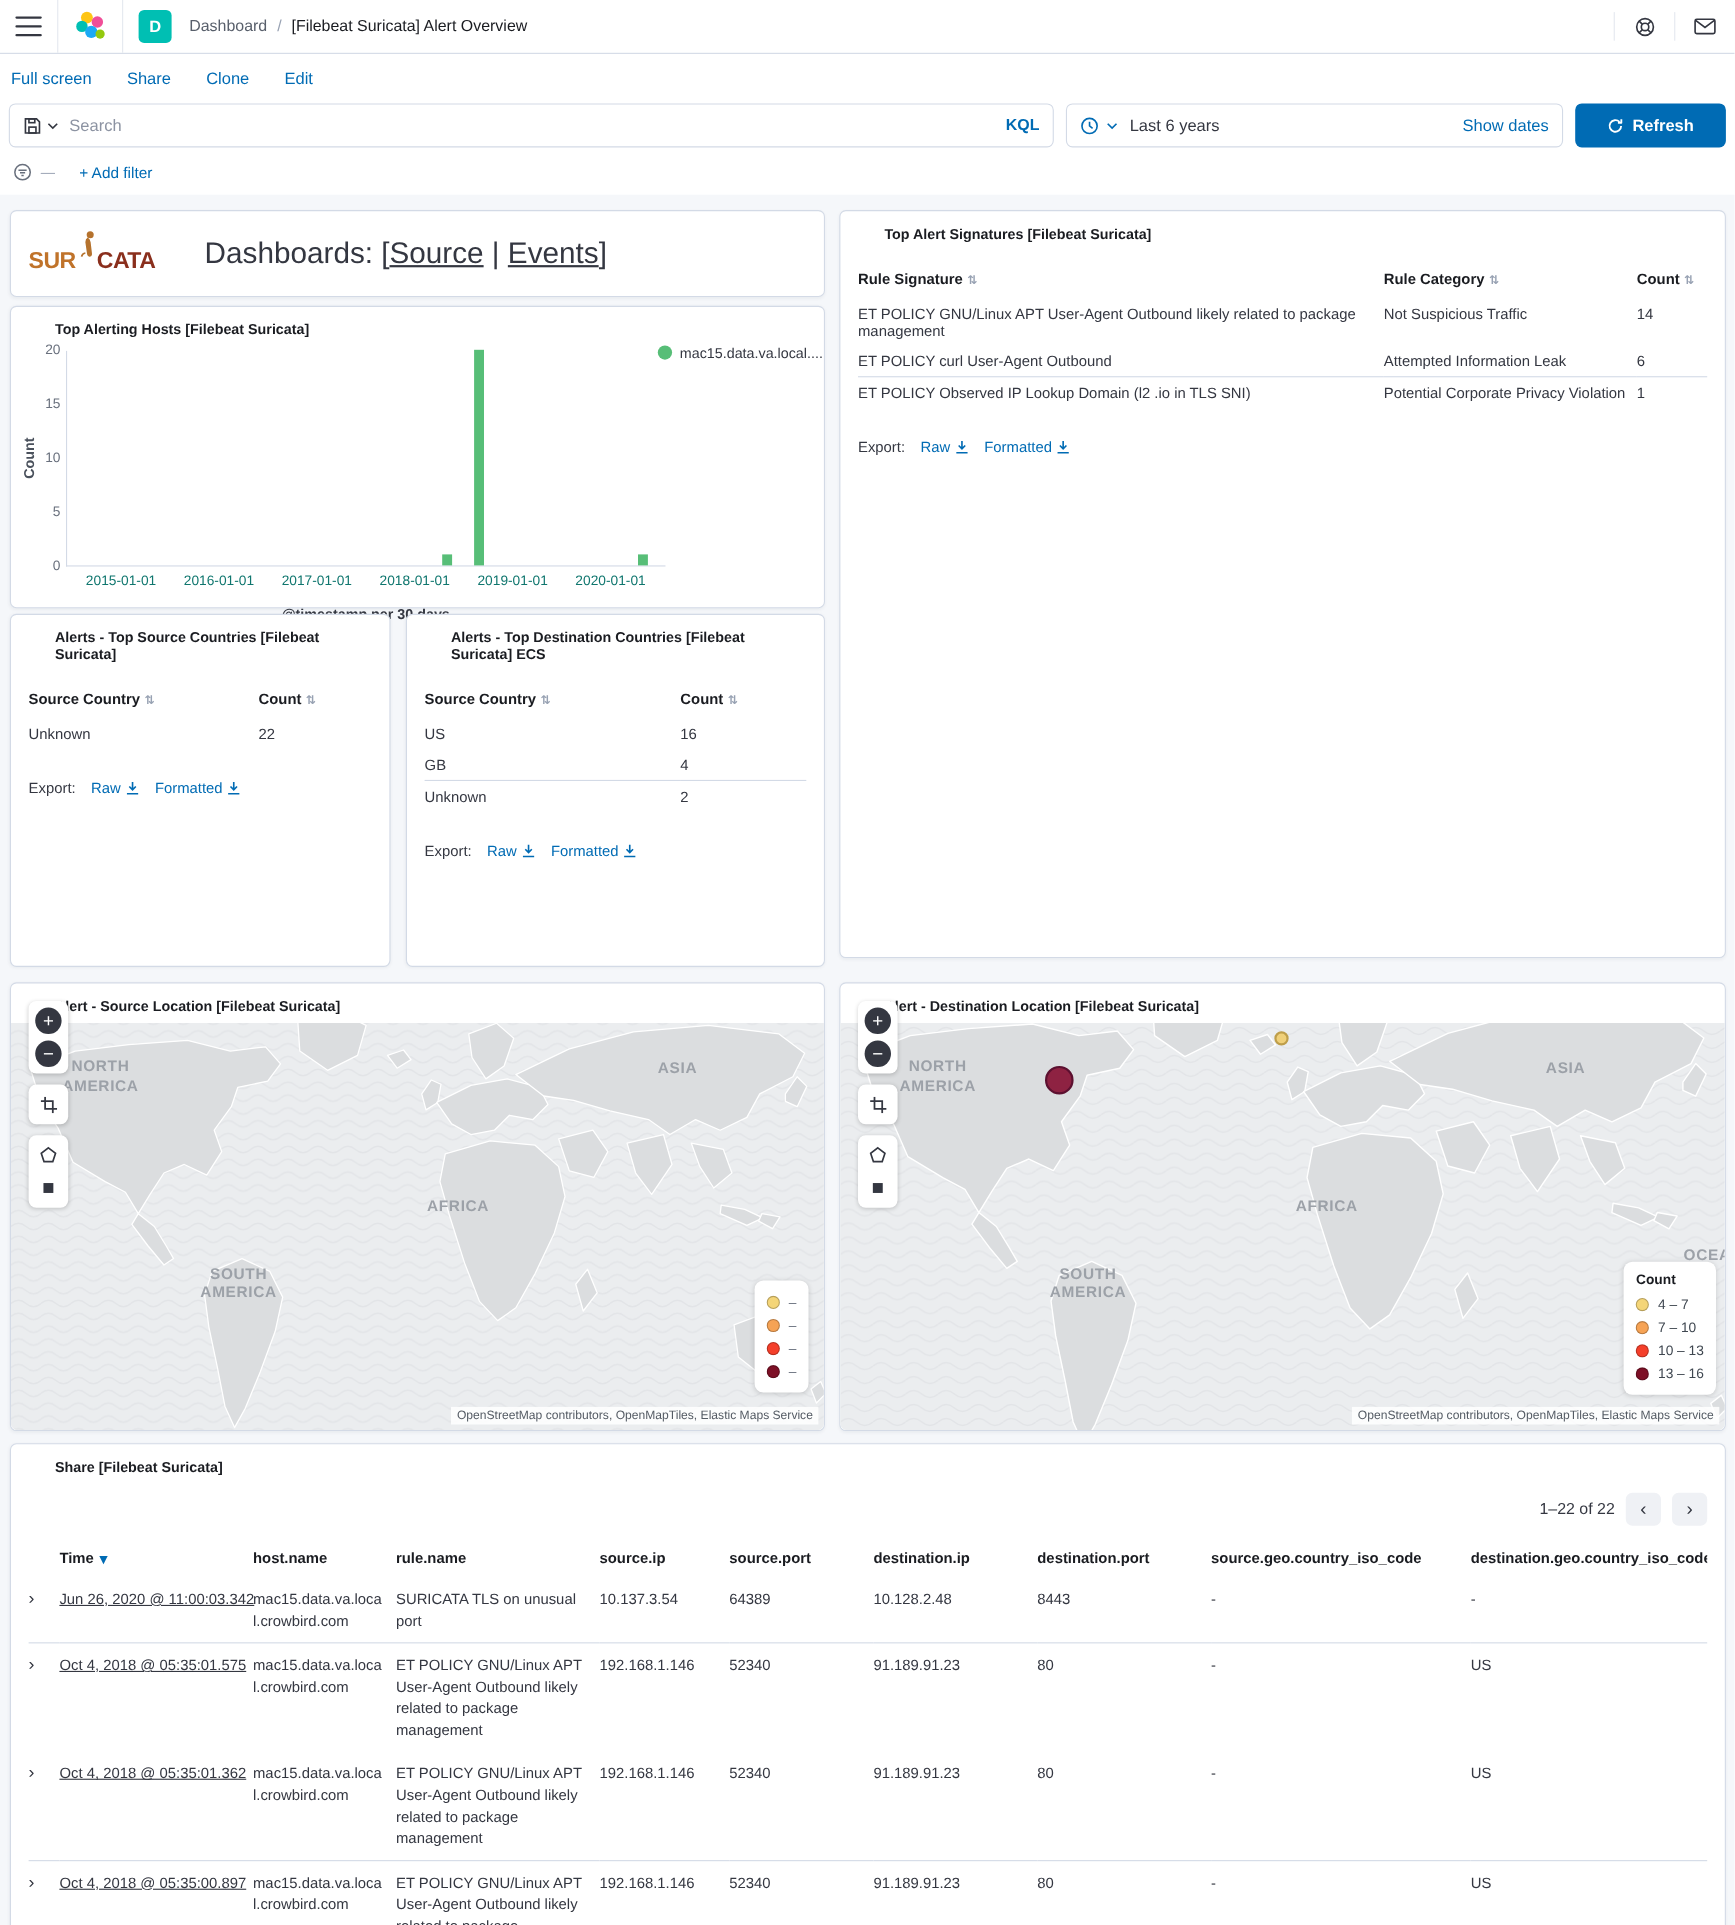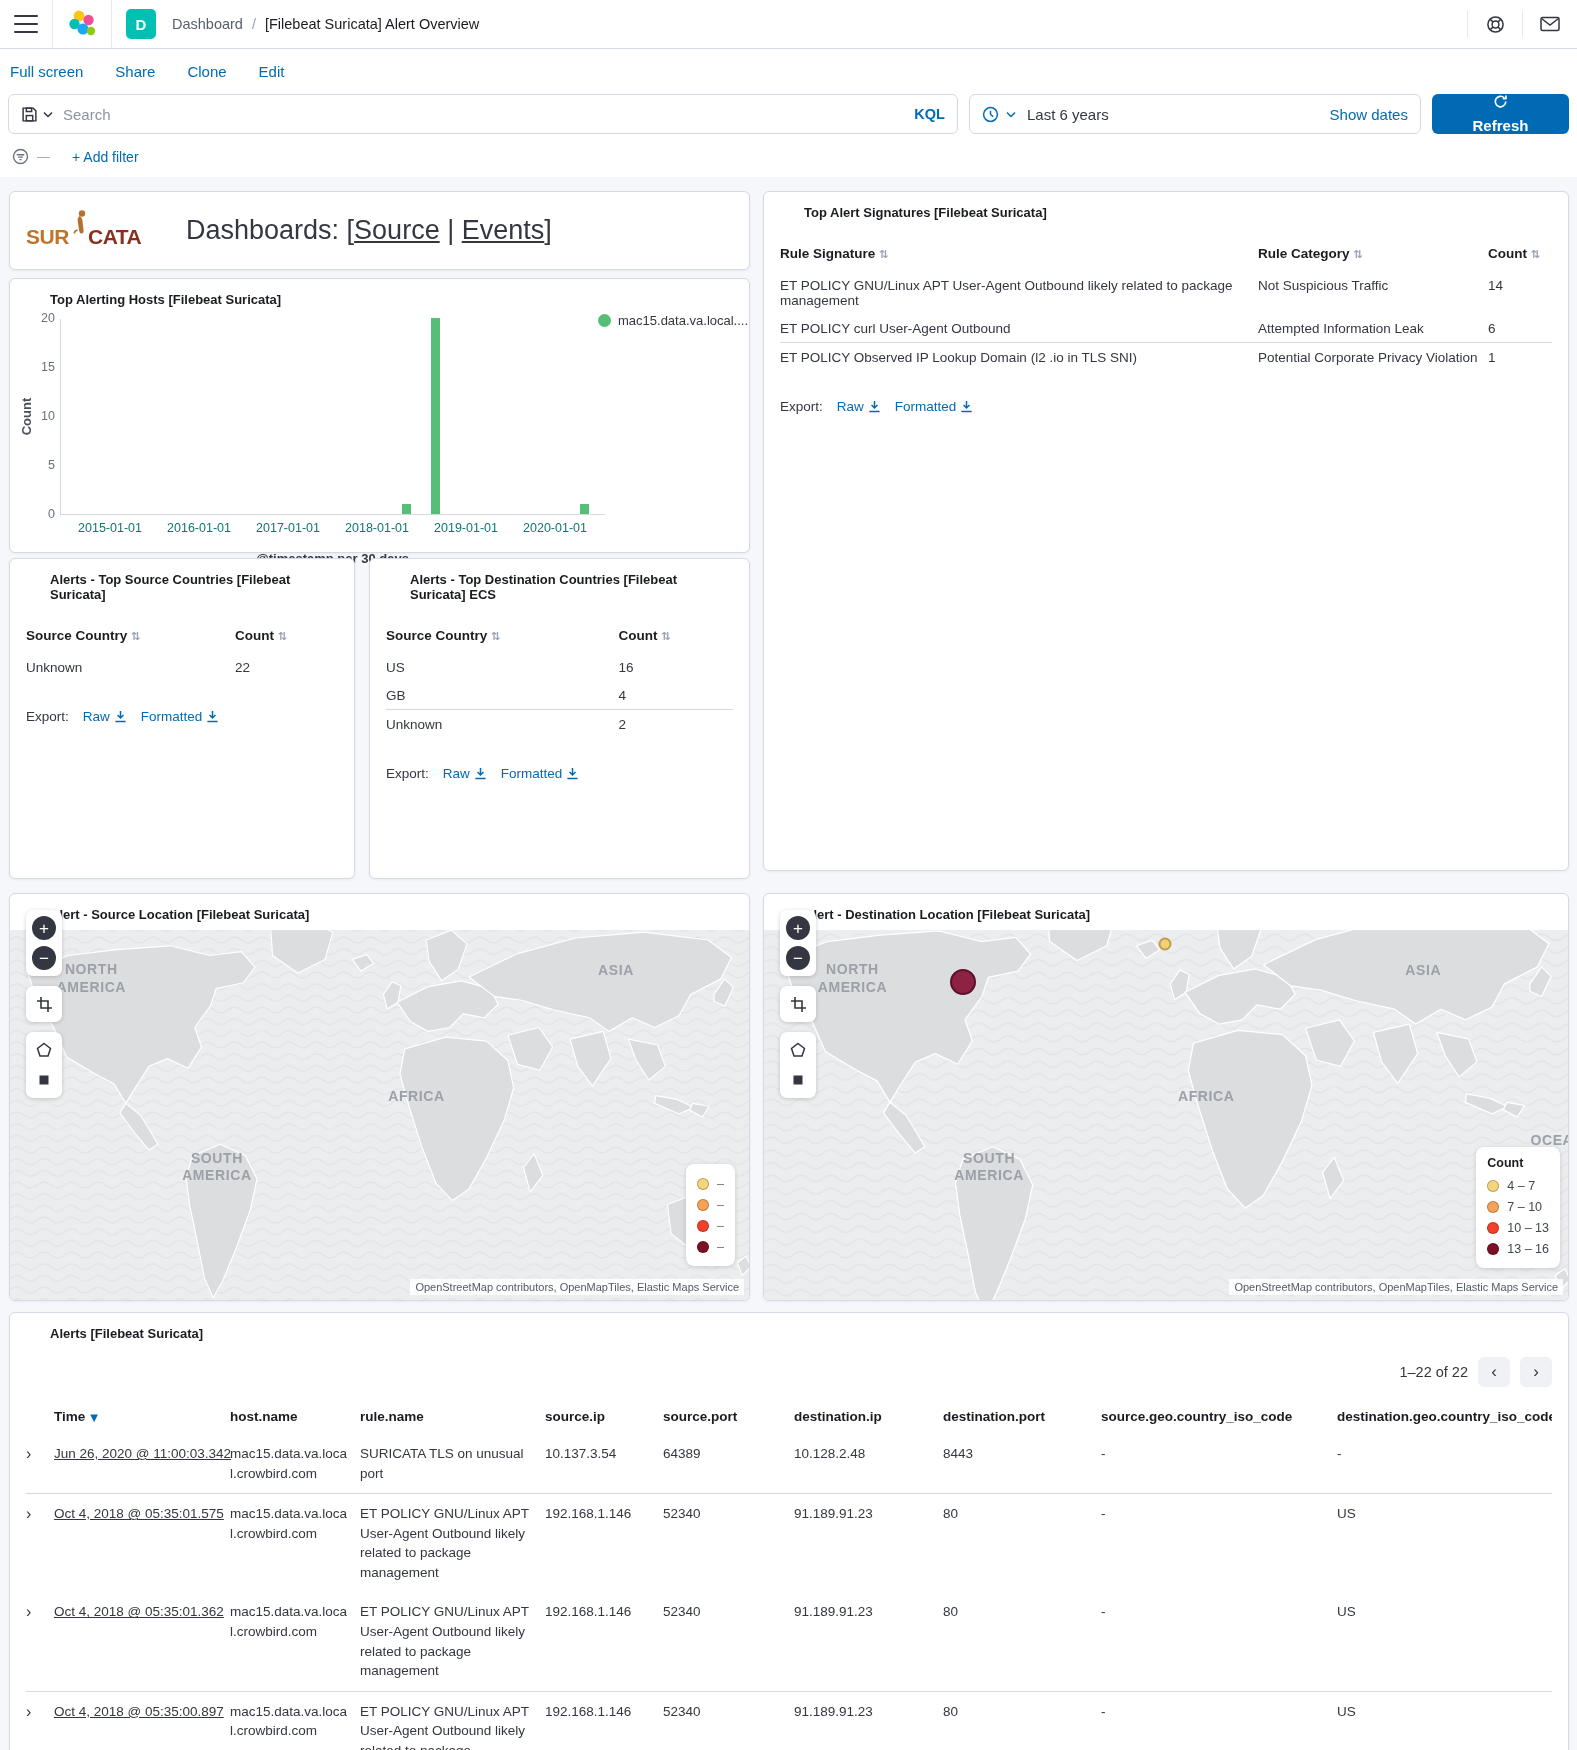--- a/index.html
+++ b/index.html
@@ -32,21 +32,21 @@
   .search-box input { border:none; outline:none; flex:1; font-size:15px; color:#343741;
     font-family:"Liberation Sans", sans-serif; }
   .search-box input::placeholder { color:#8c93a2; }
   .kql { color:#006BB4; font-size:14.5px; font-weight:600; cursor:pointer; }
   .date-box { width:458px; height:40px; border:1px solid #D3DAE6; border-radius:6px; background:#fff;
     display:flex; align-items:center; padding:0 12px; gap:7px; }
   .time-range { font-size:15px; color:#343741; margin-left:4px; }
   .show-dates { margin-left:auto; color:#006BB4; font-size:15px; cursor:pointer; }
   .refresh-btn { width:139px; height:40px; background:#006BB4; border:none; border-radius:6px; color:#fff;
     font-size:15px; font-weight:600; display:flex; align-items:center; justify-content:center; gap:8px;
-    cursor:pointer; font-family:"Liberation Sans", sans-serif;flex-direction:column; }
+    cursor:pointer; font-family:"Liberation Sans", sans-serif; }
 
   .filter-row { display:flex; align-items:center; gap:8px; padding:8px 10px 12px 12px; }
   .filter-dash { color:#98A2B3; font-size:13px; }
   .add-filter { color:#006BB4; font-size:14px; cursor:pointer; margin-left:14px; }
 
   
   .dash { position:relative; width:1577px; height:1584px; background:#F5F7FA; }
   .panel { position:absolute; background:#fff; border:1px solid #D3DAE6; border-radius:6px;
     box-shadow:0 1px 3px rgba(20,30,50,.05); }
   .ptitle { font-weight:700; font-size:13px; color:#1a1c21; padding:13px 16px 0 16px;margin-left:24px; }
@@ -578,21 +578,21 @@
         <div class="ctl-btn">
           <svg width="14" height="14" viewBox="0 0 14 14">
               <rect x="2.5" y="2.5" width="9" height="9" fill="#343741"></rect>
             </svg>
           </div>
       </div>
     </div>
   </section>
 
   <section class="panel alerts-panel">
-    <div class="ptitle" style="padding:0">Alerts [Filebeat Suricata]</div>
+    <div class="ptitle" style="padding:0">Share [Filebeat Suricata]</div>
     <div class="alerts-head">
       <span class="pg-label">1–22 of 22</span>
       <button class="pg-btn">‹</button>
       <button class="pg-btn">›</button>
     </div>
     <table class="alerts-table">
         <thead>
           <tr>
             <th></th>
             <th><span>Time</span><span class="sortarrow">▼</span></th>

